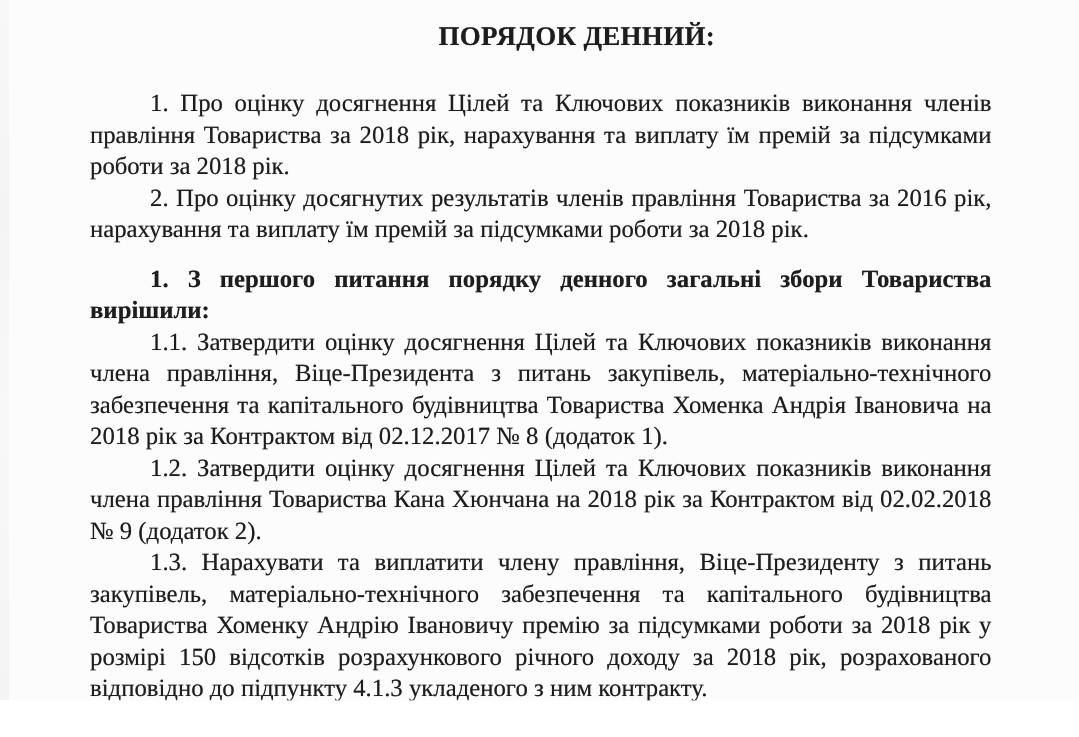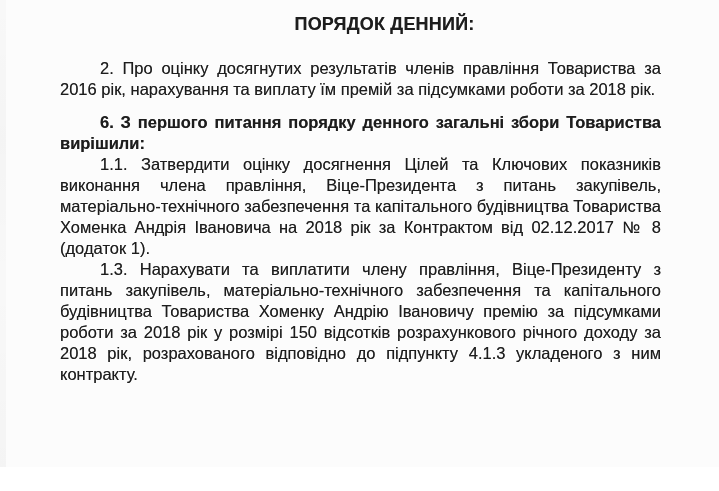--- a/index.html
+++ b/index.html
@@ -6,21 +6,21 @@
     margin: 0;
     padding: 0;
     background: #ffffff;
   }
   .page {
     position: relative;
     width: 719px;
     height: 467px;
     background: var(--paper, #fcfcfc);
     overflow: hidden;
-    font-family: Liberation Sans, sans-serif;
+    font-family: Liberation Serif, serif;
     color: var(--ink, #1d1d1d);
     box-sizing: border-box;
     padding: 12px 58px 0 60px;
     
     text-shadow: 0 0 0.45px rgba(25, 25, 25, 0.6);
   }
   .doc-title {
     margin: 0 0 21px 0;
     text-align: center;
     
@@ -53,22 +53,24 @@
   }
 </style>
 </head>
 <body>
 
 <div class="page">
   <div class="faint-edge-noise"></div>
 
   <p class="doc-title">ПОРЯДОК ДЕННИЙ:</p>
 
+  <p class="para">1. Про оцінку досягнення Цілей та Ключових показників виконання членів правління Товариства за 2018 рік, нарахування та виплату їм премій за підсумками роботи за 2018 рік.</p>
 
   <p class="para">2. Про оцінку досягнутих результатів членів правління Товариства за 2016 рік, нарахування та виплату їм премій за підсумками роботи за 2018 рік.</p>
 
-  <p class="para section-heading">6. З першого питання порядку денного загальні збори Товариства вирішили:</p>
+  <p class="para section-heading">1. З першого питання порядку денного загальні збори Товариства вирішили:</p>
 
   <p class="para">1.1. Затвердити оцінку досягнення Цілей та Ключових показників виконання члена правління, Віце-Президента з питань закупівель, матеріально-технічного забезпечення та капітального будівництва Товариства Хоменка Андрія Івановича на 2018 рік за Контрактом від 02.12.2017 № 8 (додаток 1).</p>
 
+  <p class="para">1.2. Затвердити оцінку досягнення Цілей та Ключових показників виконання члена правління Товариства Кана Хюнчана на 2018 рік за Контрактом від 02.02.2018 № 9 (додаток 2).</p>
 
   <p class="para">1.3. Нарахувати та виплатити члену правління, Віце-Президенту з питань закупівель, матеріально-технічного забезпечення та капітального будівництва Товариства Хоменку Андрію Івановичу премію за підсумками роботи за 2018 рік у розмірі 150 відсотків розрахункового річного доходу за 2018 рік, розрахованого відповідно до підпункту 4.1.3 укладеного з ним контракту.</p>
 </div>
 
 </body></html>

